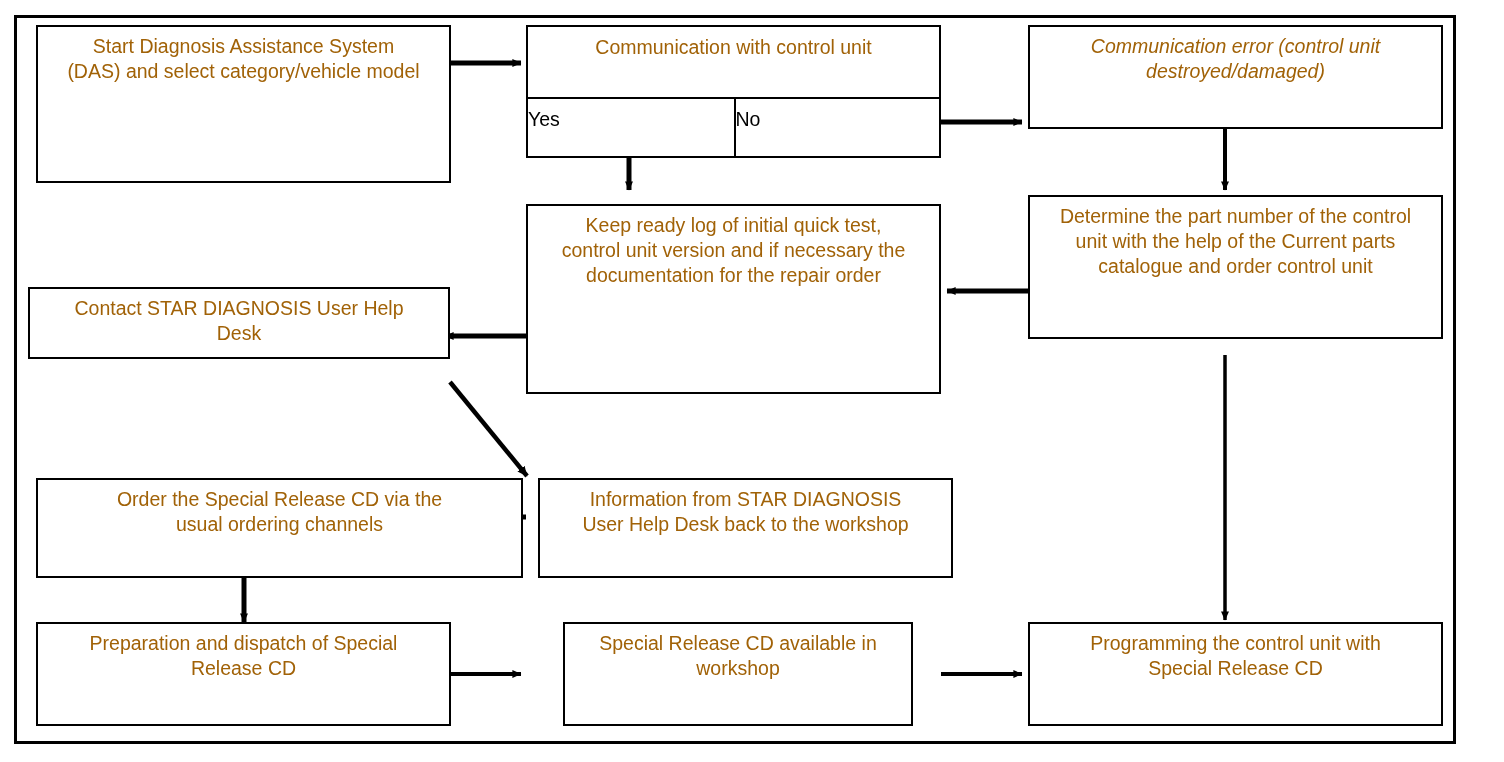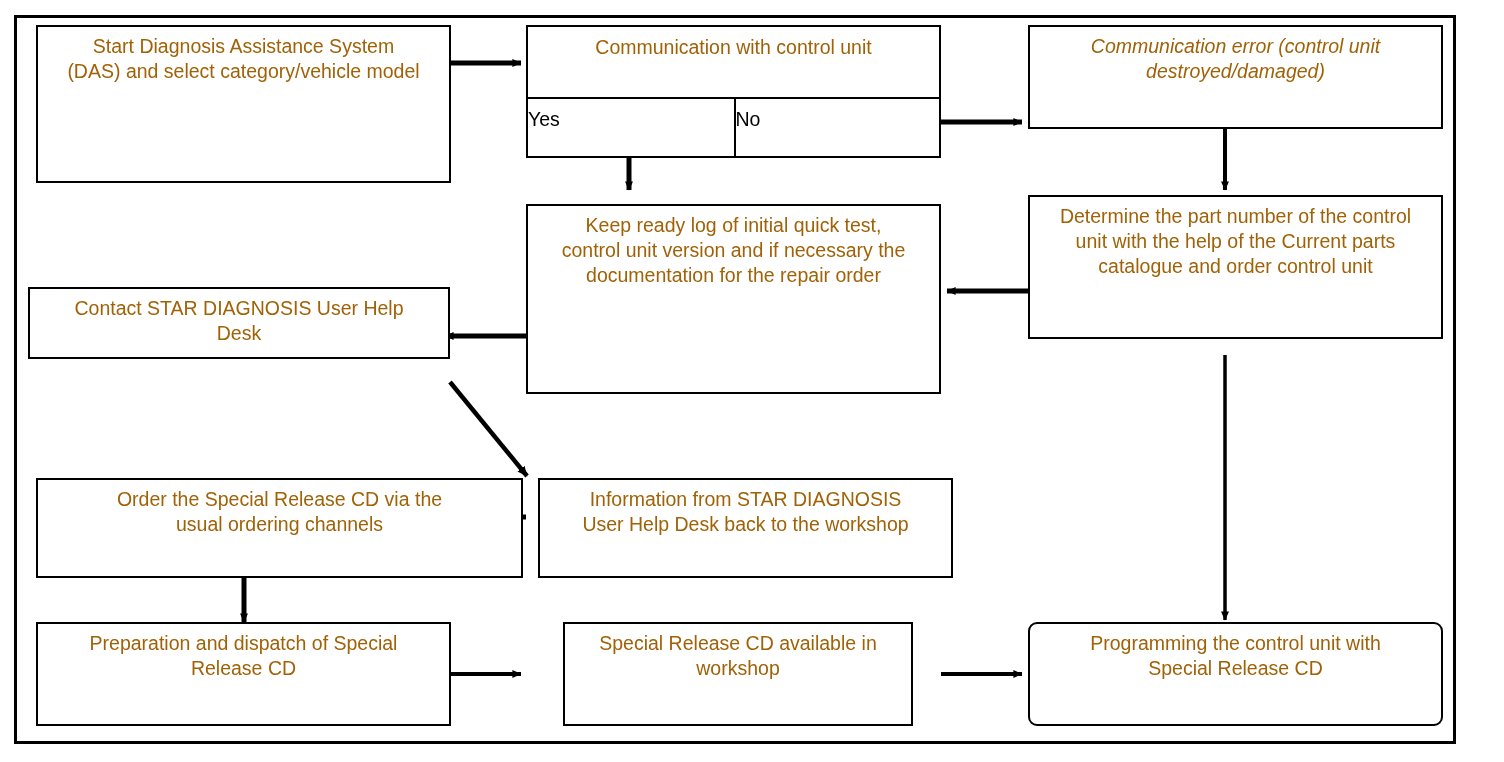--- a/index.html
+++ b/index.html
@@ -174,18 +174,18 @@
   <div class="node" style="left:36px; top:622px; width:415px; height:104px;">
     <div class="label">Preparation and dispatch of Special
 Release CD</div>
   </div>
 
   <div class="node" style="left:526px; top:622px; width:350px; height:104px;margin-left:37px;">
     <div class="label">Special Release CD available in
 workshop</div>
   </div>
 
-  <div class="node" style="left:1028px; top:622px; width:415px; height:104px;border-radius:9px;">
+  <div class="node" style="left:1028px; top:622px; width:415px; height:104px;">
     <div class="label">Programming the control unit with
 Special Release CD</div>
   </div>
 
 </div>
 
 </body></html>

